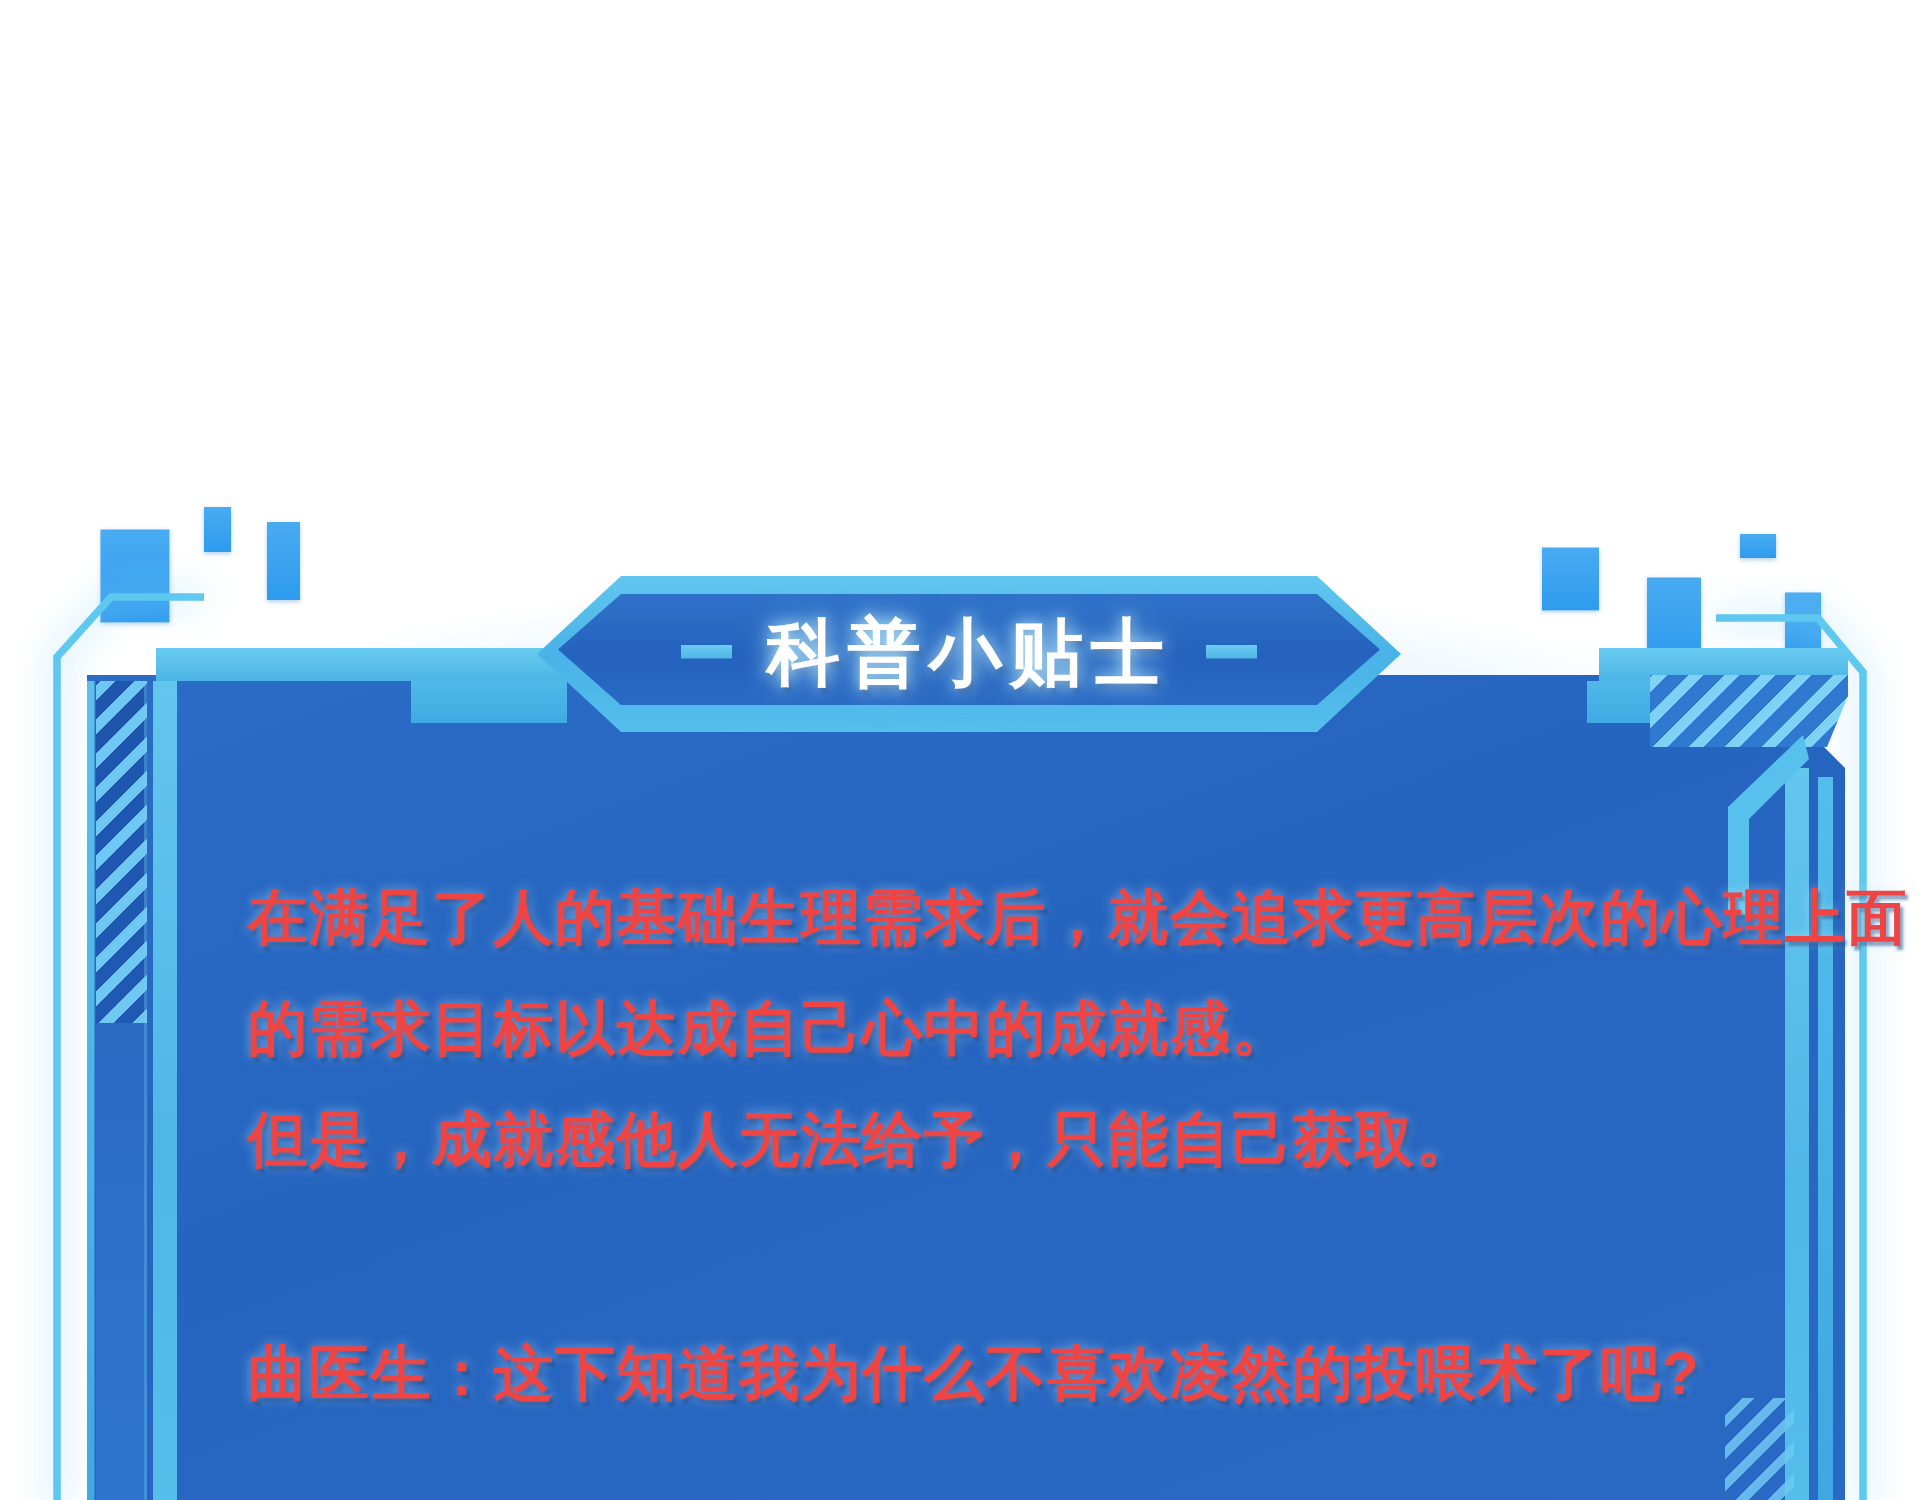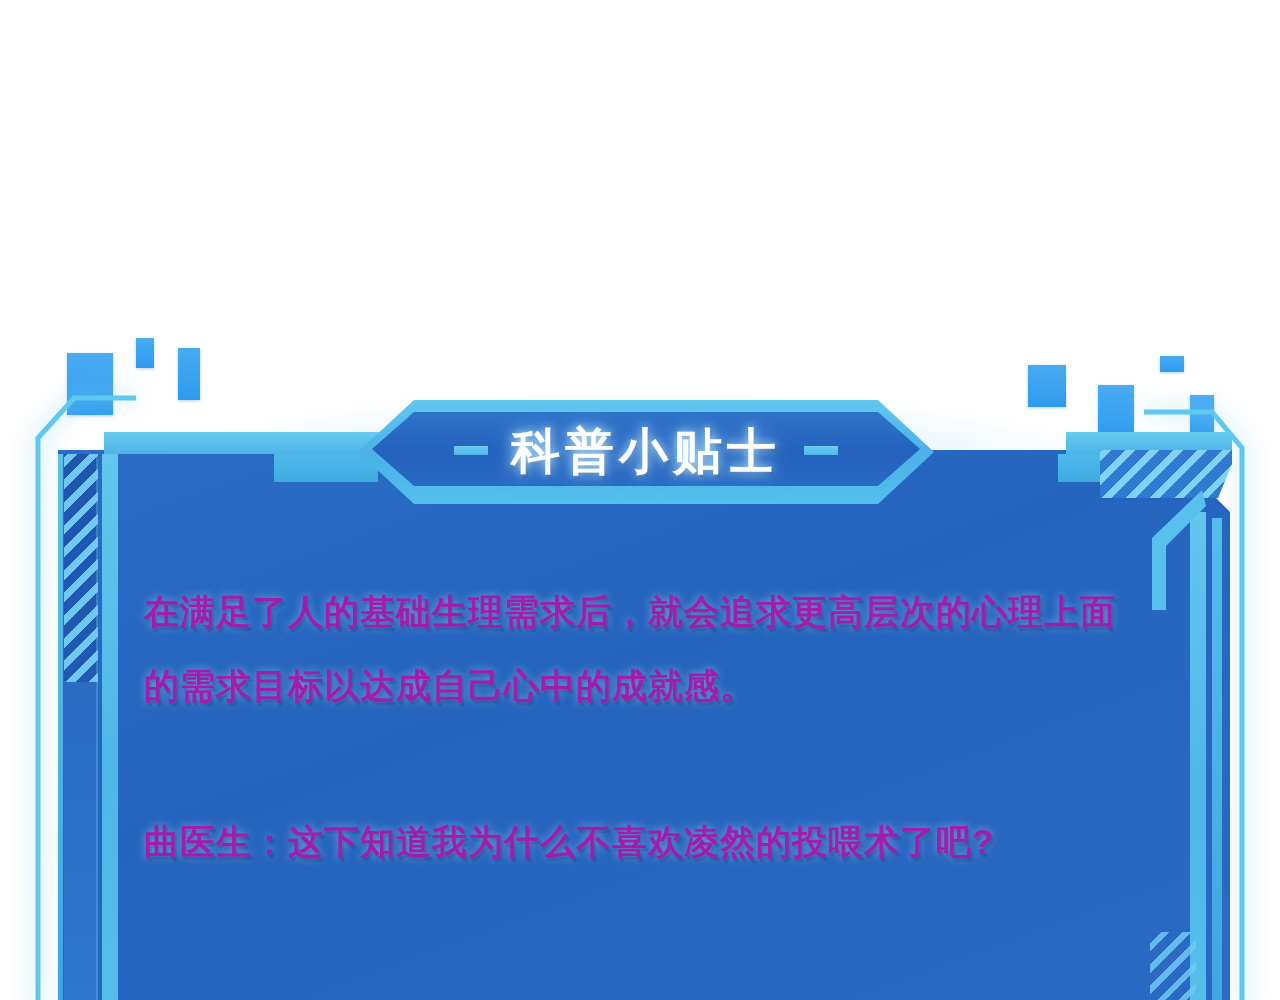--- a/index.html
+++ b/index.html
@@ -172,21 +172,21 @@
   .ledge-step-r {
     position: absolute;
     left: 1000px; top: 22px;
     width: 100px; height: 28px;
     background: linear-gradient(180deg, #4FB9E9 0%, #3FAAE2 100%);
   }
 
   
   .banner {
     position: absolute;
-    left: 358px; top: 400px;
+    left: 358px; top: 384px;
     width: 576px; height: 104px;
   }
   .banner-outer {
     position: absolute;
     inset: 0;
     background: linear-gradient(180deg, #62C7EF 0%, #49B2E7 50%, #54BEEC 100%);
     clip-path: polygon(
       56px 0,
       520px 0,
       576px 52px,
@@ -237,29 +237,30 @@
     white-space: nowrap;
   }
 
   
   .content {
     position: absolute;
     left: 144px; top: 575px;
     width: 1000px;
   }
   .line {
-    color: #a21caf;
-    font-size: 35px;
+    color: #ef4444;
+    font-size: 40px;
     font-weight: bold;
     line-height: 74px;
     letter-spacing: 1px;
     white-space: nowrap;
     text-shadow:
       0 0 8px rgba(205,238,255,0.5),
       2px 3px 2px rgba(18,58,120,0.55);
+    margin-left: 21px;
   }
   .line.ps-label { line-height: 70px; }
   .gap { height: 82px; }
 </style>
 </head>
 <body>
 
 <div id="stage">
 
   <div class="top-white"></div>
@@ -307,17 +308,18 @@
     <div class="banner-outer"></div>
     <div class="banner-inner"></div>
     <div class="banner-notch banner-notch-l"></div>
     <div class="banner-notch banner-notch-r"></div>
     <div class="banner-title">科普小贴士</div>
   </div>
 
   <div class="content">
     <div class="line">在满足了人的基础生理需求后，就会追求更高层次的心理上面</div>
     <div class="line">的需求目标以达成自己心中的成就感。</div>
+    <div class="line">但是，成就感他人无法给予，只能自己获取。</div>
     <div class="gap"></div>
     <div class="line">曲医生：这下知道我为什么不喜欢凌然的投喂术了吧?</div>
   </div>
 
 </div>
 
 </body></html>

